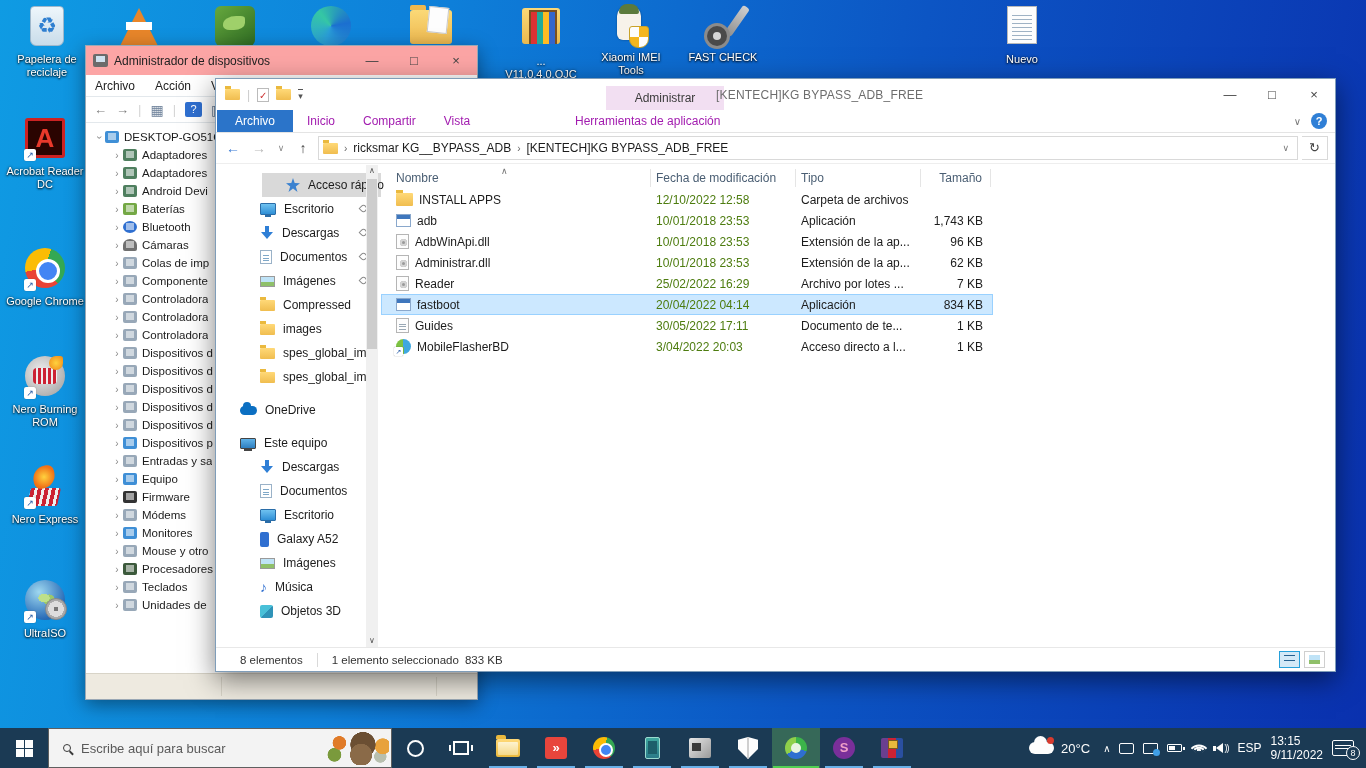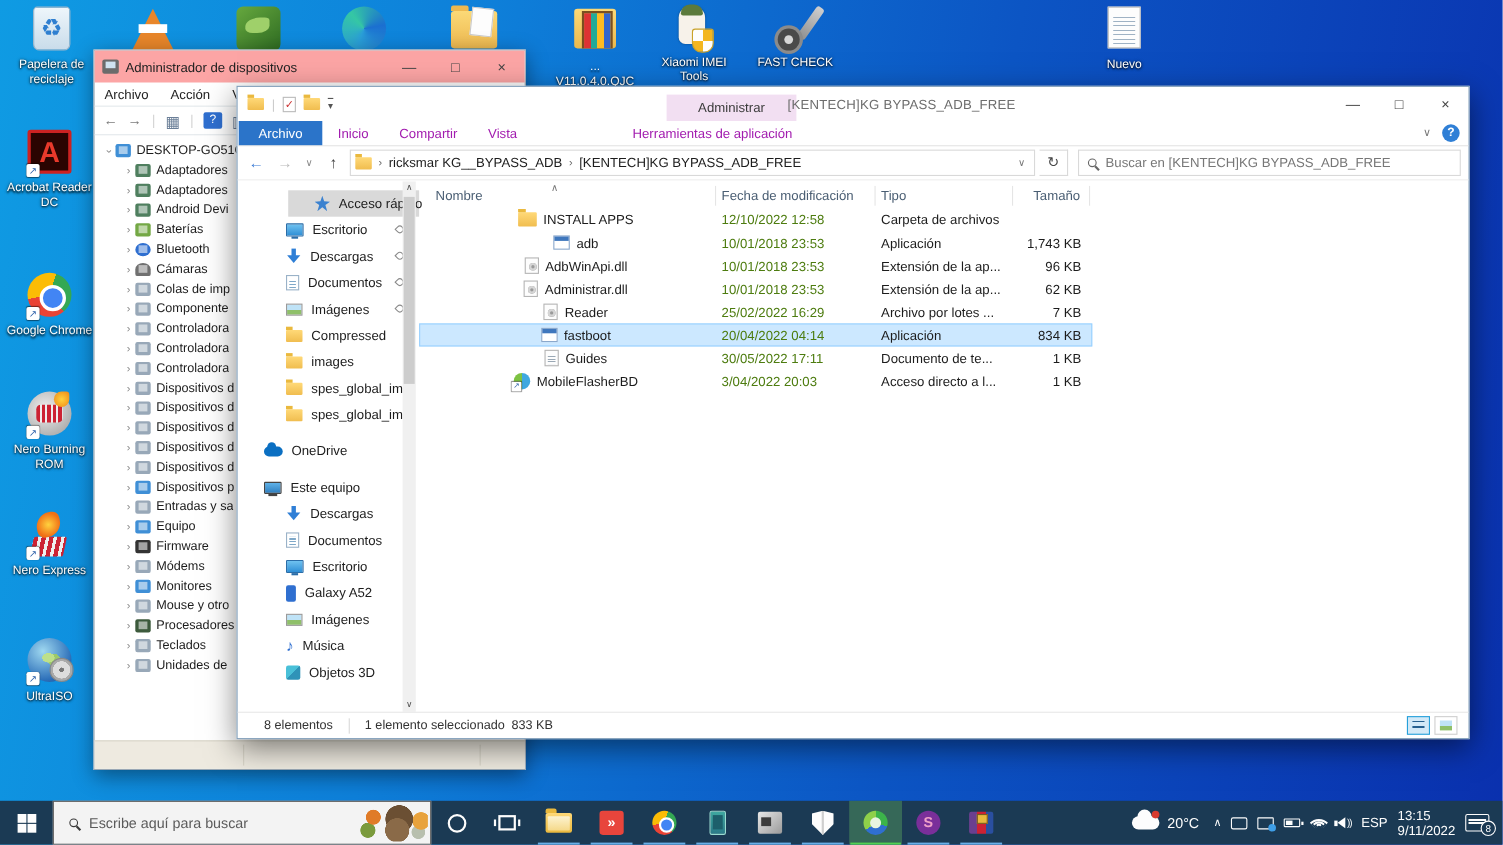--- a/index.html
+++ b/index.html
@@ -148,21 +148,21 @@
   .n-cube { width:13px; height:13px; background:linear-gradient(135deg,#49c0d8 50%,#2f93b8 50%); transform:rotate(0deg); border-radius:2px; }
 
   .filearea { flex:1; position:relative; font-size:12px; }
   .fhead { display:flex; height:22px; align-items:center; color:#4a5e73; position:relative; margin-top:2px; }
   .fhead .hc { padding-left:5px; border-right:1px solid #e5e5e5; height:18px; line-height:18px; }
   .hc.c-name { width:270px; padding-left:15px; position:relative; }
   .hc.c-name .sort { position:absolute; left:120px; top:-7px; color:#777; font-size:9px; }
   .hc.c-date { width:145px; } .hc.c-type { width:125px; } .hc.c-size { width:70px; text-align:right; padding-right:8px; }
   .frow { display:flex; height:21px; align-items:center; color:#1c1c1c; width:612px; }
   .frow.sel { background:#cce8ff; outline:1px solid #99d1ff; outline-offset:-1px; }
-  .frow .c-name { width:270px; display:flex; align-items:center; gap:6px; padding-left:15px;justify-content:center; }
+  .frow .c-name { width:270px; display:flex; align-items:center; gap:6px; padding-left:15px; }
   .frow .c-date { width:145px; padding-left:5px; color:#4d7c0f; }
   .frow .c-type { width:125px; padding-left:5px; }
   .frow .c-size { width:70px; text-align:right; padding-right:8px; }
 
   .f-folder { width:17px; height:13px; background:linear-gradient(#ffd978,#f0bd4f); border-radius:1px; position:relative; flex:none; }
   .f-folder::before { content:""; position:absolute; top:-3px; left:0; width:7px; height:3px; background:#eab93e; }
   .f-exe { width:15px; height:13px; background:#fff; border:1px solid #8aa8cc; position:relative; flex:none; }
   .f-exe::after { content:""; position:absolute; left:0; right:0; top:0; height:4px; background:#3f77bd; }
   .f-dll { width:13px; height:15px; background:#fdfdfd; border:1px solid #b5b5b5; position:relative; flex:none; }
   .f-dll::after { content:""; position:absolute; left:3px; top:4px; width:7px; height:7px; border-radius:50%; background:#9a9a9a; box-shadow:inset 0 0 0 2px #d5d5d5; }
@@ -532,24 +532,20 @@
     <span class="navbtn b-up" data-name="up-button">↑</span>
     <div class="addrbox" data-name="breadcrumb">
       <span class="mini-folder" data-name="folder-icon"></span>
       <span class="crumb-sep">›</span>
       <span data-name="breadcrumb-segment">ricksmar KG__BYPASS_ADB</span>
       <span class="crumb-sep">›</span>
       <span data-name="breadcrumb-segment">[KENTECH]KG  BYPASS_ADB_FREE</span>
       <span class="dd" data-name="address-dropdown-chevron-icon">∨</span>
     </div>
     <span class="refbtn" data-name="refresh-button">↻</span>
-    <div class="searchbox" data-name="search-input">
-      <span class="mag" data-name="search-icon"></span>
-      <span data-name="search-placeholder">Buscar en [KENTECH]KG  BYPASS_ADB_FREE</span>
-    </div>
   </div>
   <div class="ex-main">
     <div class="navpane" data-name="navigation-pane">
       <div id="nav-list">
           <div class="nav-row sel" data-name="nav-item-acceso-r-pido">
             <span class="nic n-star" data-name="quick-access-icon"></span>
             <span>Acceso rápido</span>
           </div>
           <div class="nav-row ind2" data-name="nav-item-escritorio">
             <span class="nic n-desktop" data-name="desktop-icon"></span>

